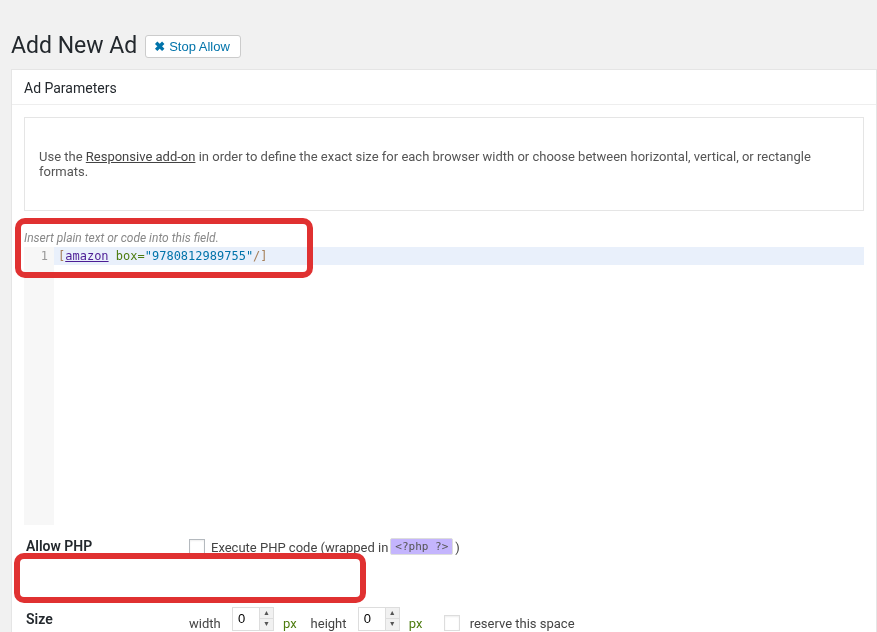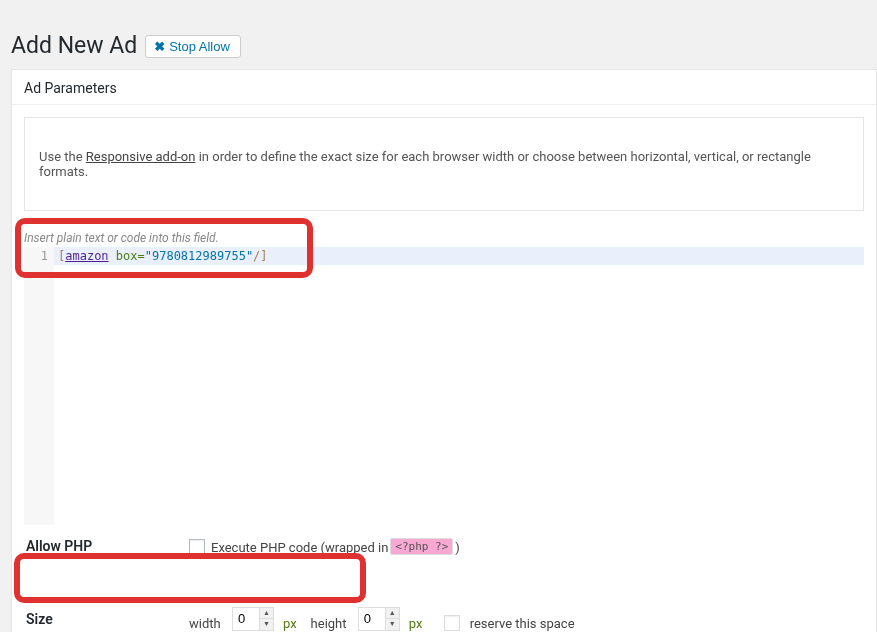--- a/index.html
+++ b/index.html
@@ -172,21 +172,21 @@
     box-shadow: inset 0 1px 2px rgba(0,0,0,.07);
   }
   .cb.checked::after {
     content: "✔";
     color: #1e8cbe;
     font-size: 13px;
     font-weight: bold;
     line-height: 1;
   }
   .codechip {
-    background: #f9a8d4;
+    background: #c4b5fd;
     border: 1px solid #ddd;
     font-family: Menlo, Consolas, monospace;
     font-size: 11px;
     padding: 1px 4px;
     border-radius: 2px;
     margin: 0 2px;
     color: #555;
   }
   .num-input {
     width: 42px;

